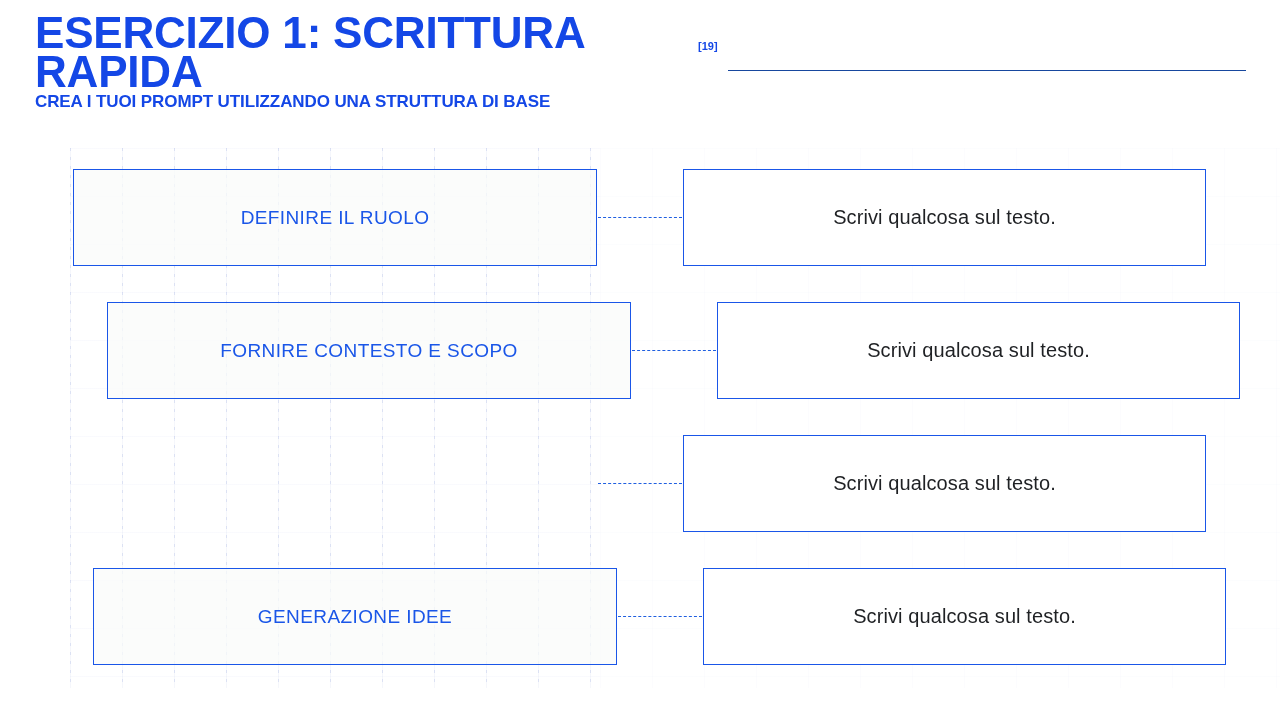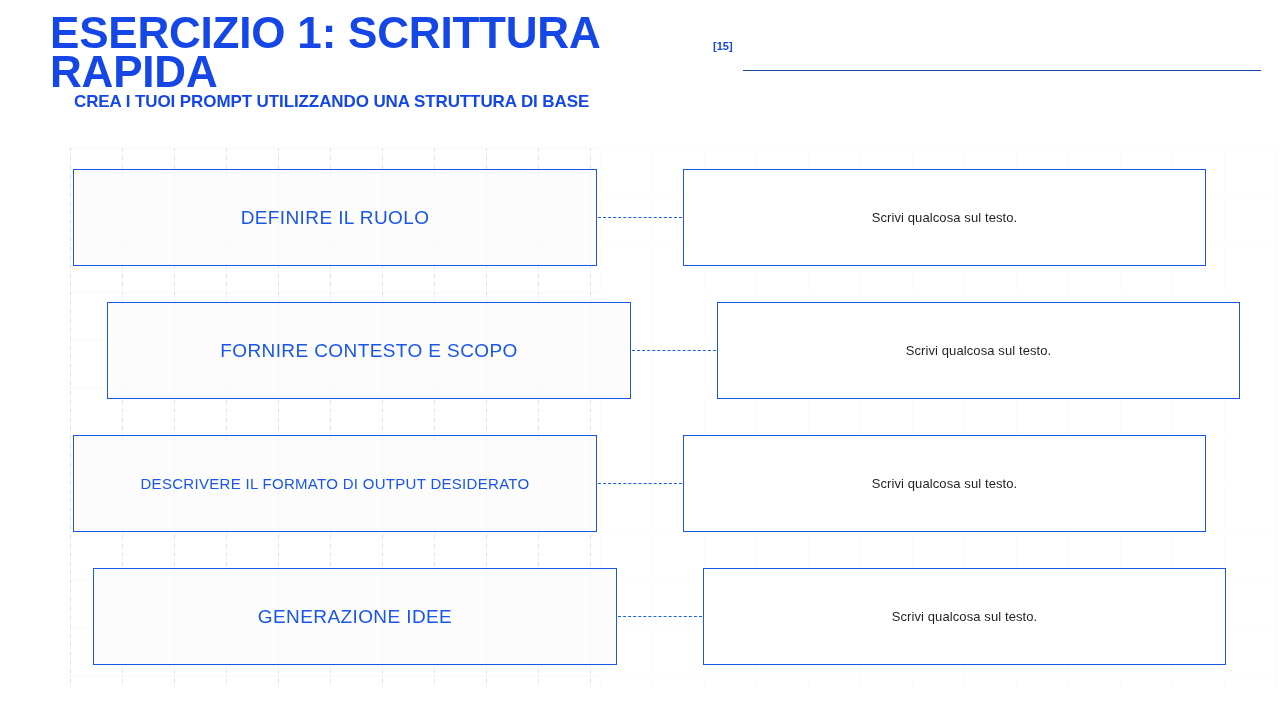--- a/index.html
+++ b/index.html
@@ -52,21 +52,21 @@
   }
   .grid-texture.wide {
     left: 600px;
     width: 690px;
     opacity: .22;
   }
 
   
   .header {
     position: absolute;
-    left: 16px; top: 0;
+    left: 1px; top: 0;
     width: 1064px;
     height: 140px;
     padding-left: 20px;
   }
   .title-wrap {
     position: absolute;
     left: 34px;
     top: 14px;
     width: 700px;
   }
@@ -100,21 +100,20 @@
     left: 34px;
     top: 92px;
     font-family: "Liberation Sans Narrow", "Liberation Sans", sans-serif;
     font-size: 17px;
     font-weight: 700;
     letter-spacing: -0.1px;
     color: #1447e6;
     text-transform: uppercase;
     font-stretch: condensed;
     white-space: nowrap;
-    margin-left: 24px;
   }
   .header-rule {
     position: absolute;
     left: 727px;
     top: 70px;
     width: 518px;
     height: 0;
     border-top: 1.6px solid #17479e;
   }
 
@@ -167,21 +166,21 @@
     text-transform: uppercase;
     font-stretch: condensed;
     padding: 0 14px;
   }
   .card-label.small {
     font-size: 15px;
     letter-spacing: 0.3px;
   }
   .card-answer {
     font-family: "Liberation Sans Narrow", "Liberation Sans", sans-serif;
-    font-size: 13px;
+    font-size: 20px;
     font-weight: 400;
     color: #1f2124;
     letter-spacing: 0.1px;
     padding: 0 14px;
   }
 
   .connector {
     position: absolute;
     left: 598px;
     top: 48px;
@@ -196,21 +195,21 @@
 <div id="slide">
 
   <div class="grid-texture"></div>
   <div class="grid-texture dotcol"></div>
   <div class="grid-texture wide"></div>
 
   <div class="header">
     <div class="title-wrap">
       <h1 class="slide-title">ESERCIZIO 1: SCRITTURA RAPIDA</h1>
     </div>
-    <div class="title-badge">[15]</div>
+    <div class="title-badge">[19]</div>
     <div class="slide-subtitle">CREA I TUOI PROMPT UTILIZZANDO UNA STRUTTURA DI BASE</div>
     <div class="header-rule"></div>
   </div>
 
   <div class="rows">
 
     <div class="row r0">
       <div class="card left">
         <span class="card-label">DEFINIRE IL RUOLO</span>
       </div>
@@ -224,23 +223,20 @@
       <div class="card left">
         <span class="card-label">FORNIRE CONTESTO E SCOPO</span>
       </div>
       <div class="connector"></div>
       <div class="card right">
         <span class="card-answer">Scrivi qualcosa sul testo.</span>
       </div>
     </div>
 
     <div class="row r2">
-      <div class="card left">
-        <span class="card-label small">DESCRIVERE IL FORMATO DI OUTPUT DESIDERATO</span>
-      </div>
       <div class="connector"></div>
       <div class="card right">
         <span class="card-answer">Scrivi qualcosa sul testo.</span>
       </div>
     </div>
 
     <div class="row r3">
       <div class="card left">
         <span class="card-label">GENERAZIONE IDEE</span>
       </div>

